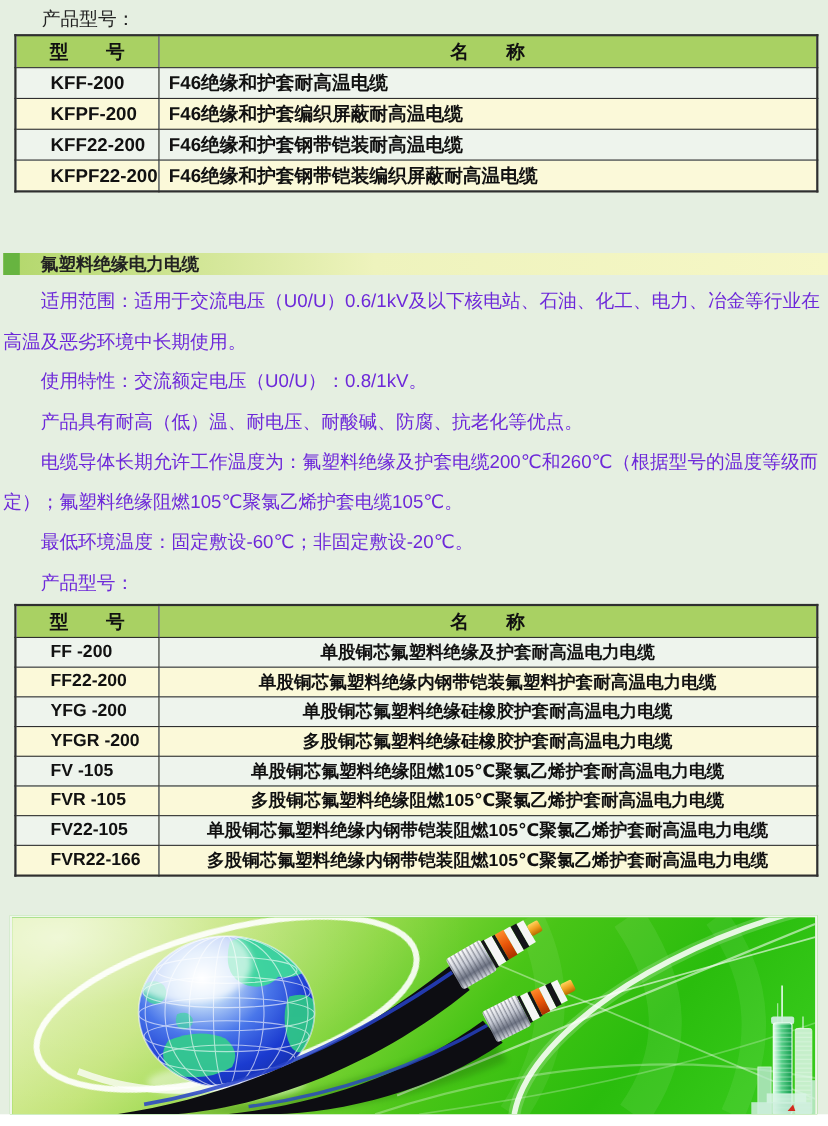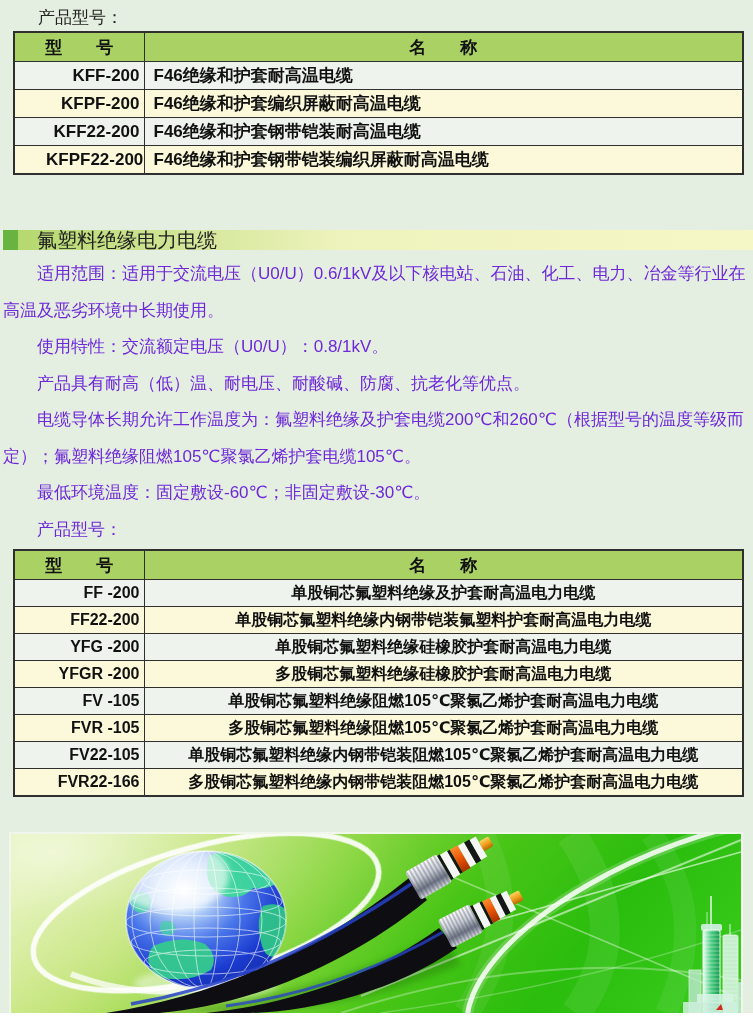--- a/index.html
+++ b/index.html
@@ -24,31 +24,31 @@
   }
   #table1{top:31px;}
   #table2{top:549px;}
   .spec col.c-model{width:130px;}
   .spec th,.spec td{border:1.5px solid var(--gridBorder);padding:0 4px;overflow:hidden;white-space:nowrap;}
   .spec thead th{background:var(--headerGreen);height:28px;font-size:17px;text-align:center;margin-left:18px;}
   #table1 tbody td{height:27px;}
   #table2 tbody td{height:26px;font-size:16px;}
   .spec tbody tr:nth-child(odd) td{background:var(--rowLight);}
   .spec tbody tr:nth-child(even) td{background:var(--rowYellow);}
-  .spec td.model{text-align:right;padding-left:31px;}
+  .spec td.model{text-align:left;padding-left:31px;}
   #table1 td.name{text-align:left;padding-left:9px;margin-left:33px;}
   #table2 td.name{text-align:center;}
 
   .section-bar{
     position:absolute;left:3px;right:0;top:230px;height:20px;
     background:linear-gradient(to right,var(--barStart) 0%,#eef3bd 45%,var(--barEnd) 100%);
     display:flex;align-items:center;
   }
   .section-bar::before{content:"";width:15px;height:20px;background:var(--barDark);margin-right:19px;flex:0 0 auto;}
-  .section-title{font-size:20px;font-weight:normal;color:#222;}
+  .section-title{font-size:16px;font-weight:bold;color:#222;}
 
   .body-text{position:absolute;left:3px;top:256px;width:748px;font-size:17px;line-height:36.5px;color:#6d28d9;}
   .body-text p{margin:0;text-indent:2em;}
 
   .hero{
     position:absolute;left:9px;top:832px;width:730px;height:179px;
     border:2px solid #f0f6ec;background:#3ec417;
   }
   .hero svg{display:block;}
 </style>
@@ -93,21 +93,21 @@
   <div class="section-bar">
     <span class="section-title">氟塑料绝缘电力电缆</span>
   </div>
 
   <div class="body-text">
     <div>
         <p>适用范围：适用于交流电压（U0/U）0.6/1kV及以下核电站、石油、化工、电力、冶金等行业在高温及恶劣环境中长期使用。</p>
         <p>使用特性：交流额定电压（U0/U）：0.8/1kV。</p>
         <p>产品具有耐高（低）温、耐电压、耐酸碱、防腐、抗老化等优点。</p>
         <p>电缆导体长期允许工作温度为：氟塑料绝缘及护套电缆200℃和260℃（根据型号的温度等级而定）；氟塑料绝缘阻燃105℃聚氯乙烯护套电缆105℃。</p>
-        <p>最低环境温度：固定敷设-60℃；非固定敷设-30℃。</p>
+        <p>最低环境温度：固定敷设-60℃；非固定敷设-20℃。</p>
       </div>
     <p>产品型号：</p>
   </div>
 
   <table class="spec" id="table2">
     <colgroup>
         <col class="c-model">
         <col>
       </colgroup>
     <thead>

